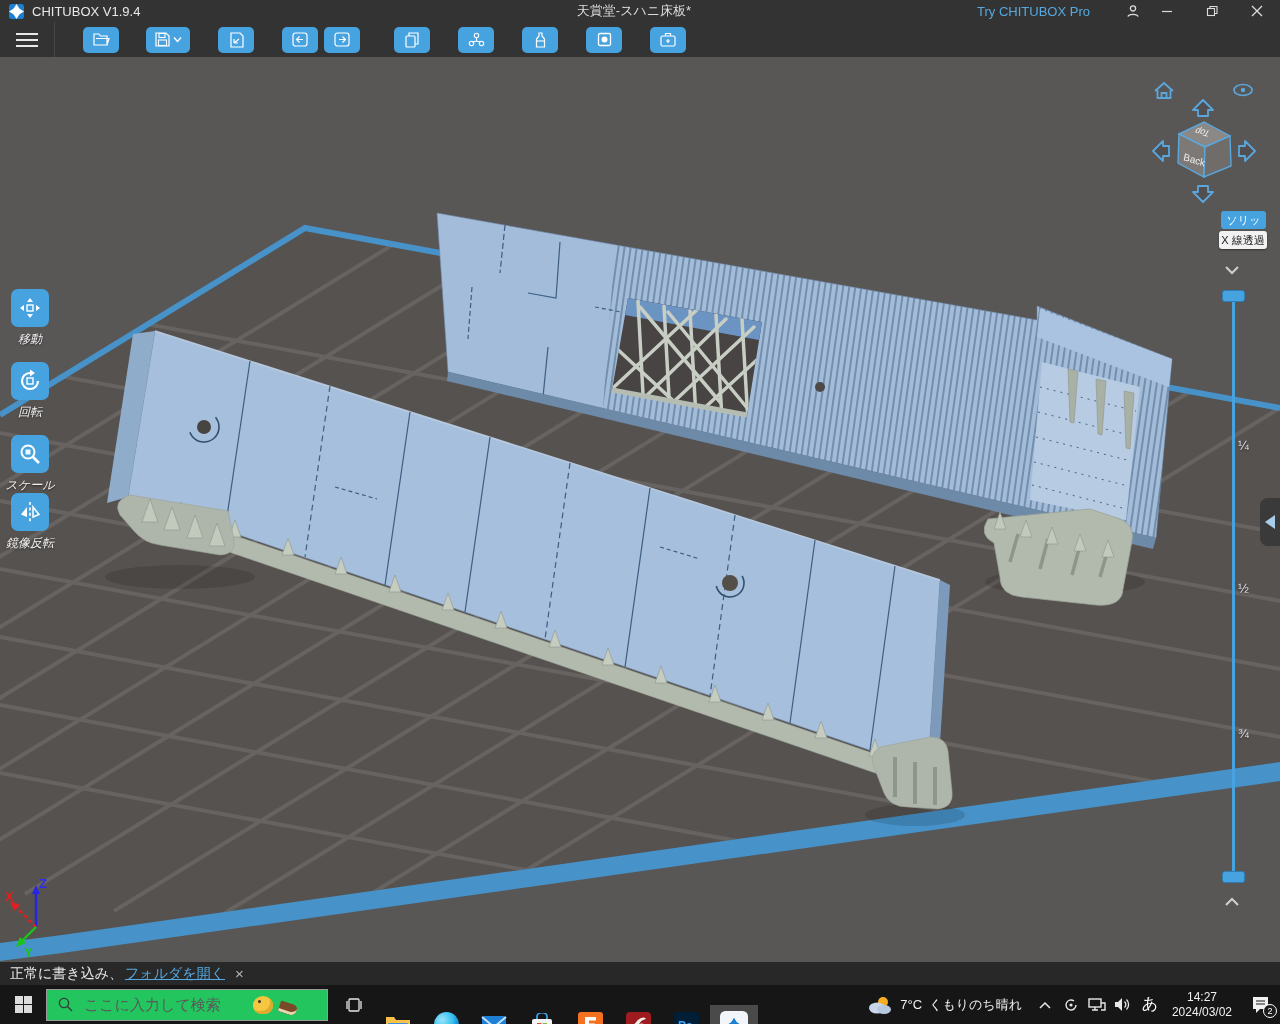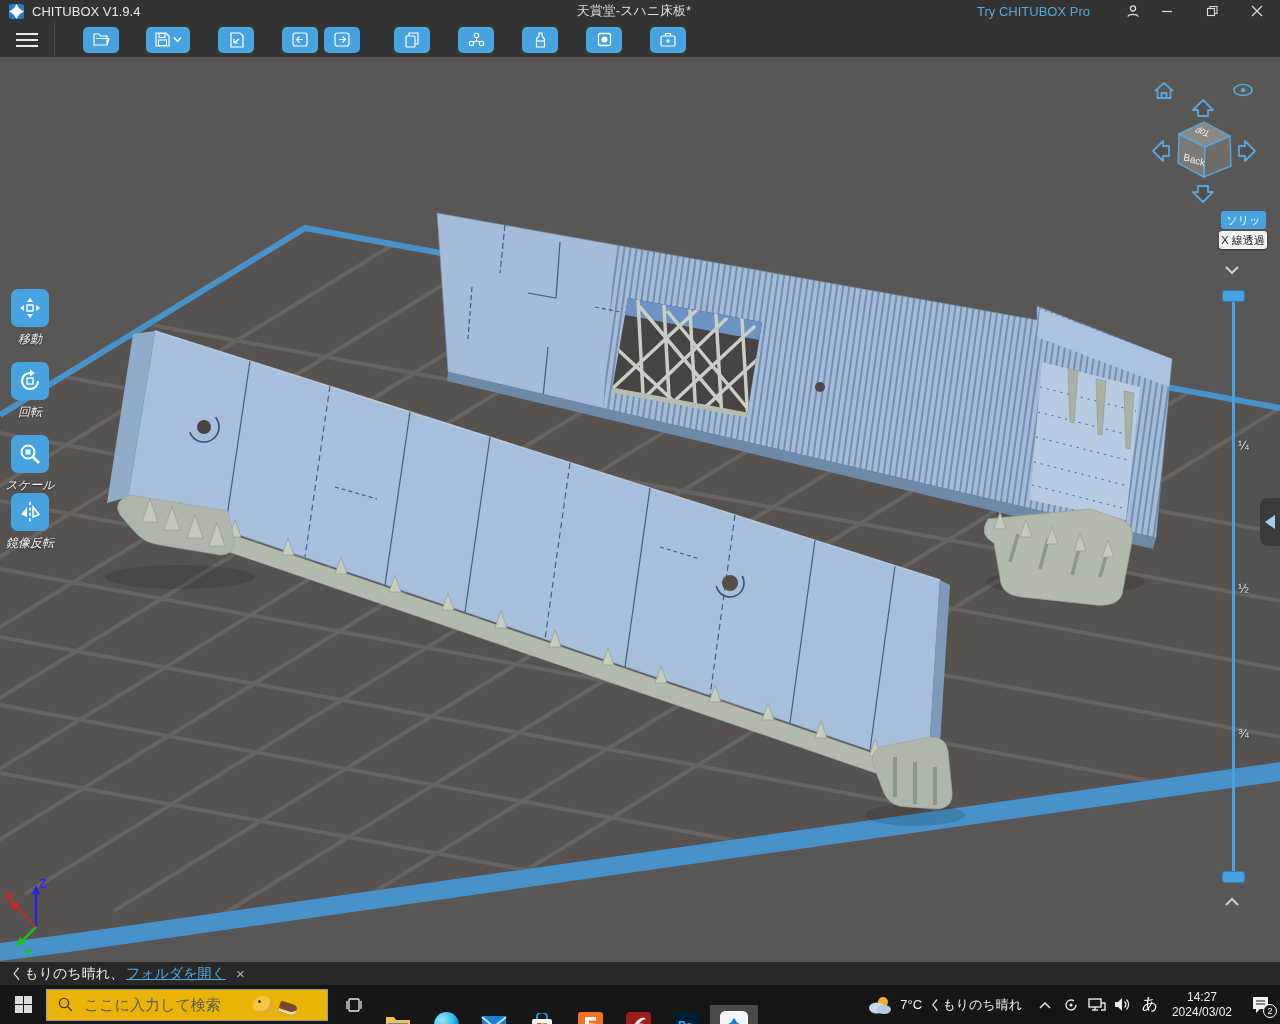--- a/index.html
+++ b/index.html
@@ -66,21 +66,21 @@
   .statusbar { height:23px; background:var(--status_bg); display:flex; align-items:center;
     padding-left:10px; font-size:14px; color:#e9e9e9; gap:2px; }
   .statusbar a { color:var(--link_blue); text-decoration:underline; cursor:pointer; }
   .status-close { color:#b5b5b5; margin-left:8px; font-size:15px; cursor:pointer; }
 
   
   .taskbar { height:39px; background:var(--taskbar_bg); display:flex; align-items:center; }
   .start { width:46px; height:39px; display:flex; align-items:center; justify-content:center; cursor:pointer; }
   .start-grid { display:grid; grid-template-columns:8px 8px; grid-gap:1px; }
   .start-grid b { width:8px; height:8px; background:#dcdcdc; }
-  .searchbox { width:282px; height:32px; background:#eab308; border:1px solid #9a9a9a; display:flex;
+  .searchbox { width:282px; height:32px; background:#22c55e; border:1px solid #9a9a9a; display:flex;
     align-items:center; position:relative; }
   .searchbox input { border:none; outline:none; flex:1; font-size:15px; color:#444;
     font-family:"Liberation Sans",sans-serif; background:transparent; }
   .searchbox input::placeholder { color:#5a5a5a; opacity:1; }
   .search-deco { position:absolute; right:22px; top:4px; width:52px; height:24px; }
   .deco-chick { position:absolute; left:0; top:2px; width:20px; height:18px; background:#f5c63f;
     border-radius:50% 50% 45% 45%; box-shadow:inset -3px -3px 0 rgba(214,160,40,.7); }
   .deco-chick:before { content:""; position:absolute; left:5px; top:4px; width:3px; height:3px;
     background:#333; border-radius:50%; }
   .deco-cookie { position:absolute; left:26px; top:9px; width:18px; height:11px; background:#7a4a28;
@@ -501,21 +501,21 @@
     <line x1="32" y1="52" x2="12" y2="32" stroke="#e02020" stroke-width="2.4" stroke-dasharray="4,2.5"></line>
     <path d="M6,26 L16,30 L10,36 Z" fill="#e02020"></path>
     <text x="1" y="26" font-size="13" font-weight="bold" fill="#e02020">X</text>
     <line x1="32" y1="52" x2="18" y2="66" stroke="#18c518" stroke-width="2.4"></line>
     <path d="M12,72 L22,68 L16,62 Z" fill="#18c518"></path>
     <text x="20" y="82" font-size="13" font-weight="bold" fill="#18c518">Y</text>
   </svg>
 </div>
 
 <div class="statusbar">
-  <span>くもりのち晴れ、</span>
+  <span>正常に書き込み、</span>
   <a>フォルダを開く</a>
   <span class="status-close">×</span>
 </div>
 
 <div class="taskbar">
   <div class="start">
     <span class="start-grid">
         <b></b>
         <b></b>
         <b></b>

